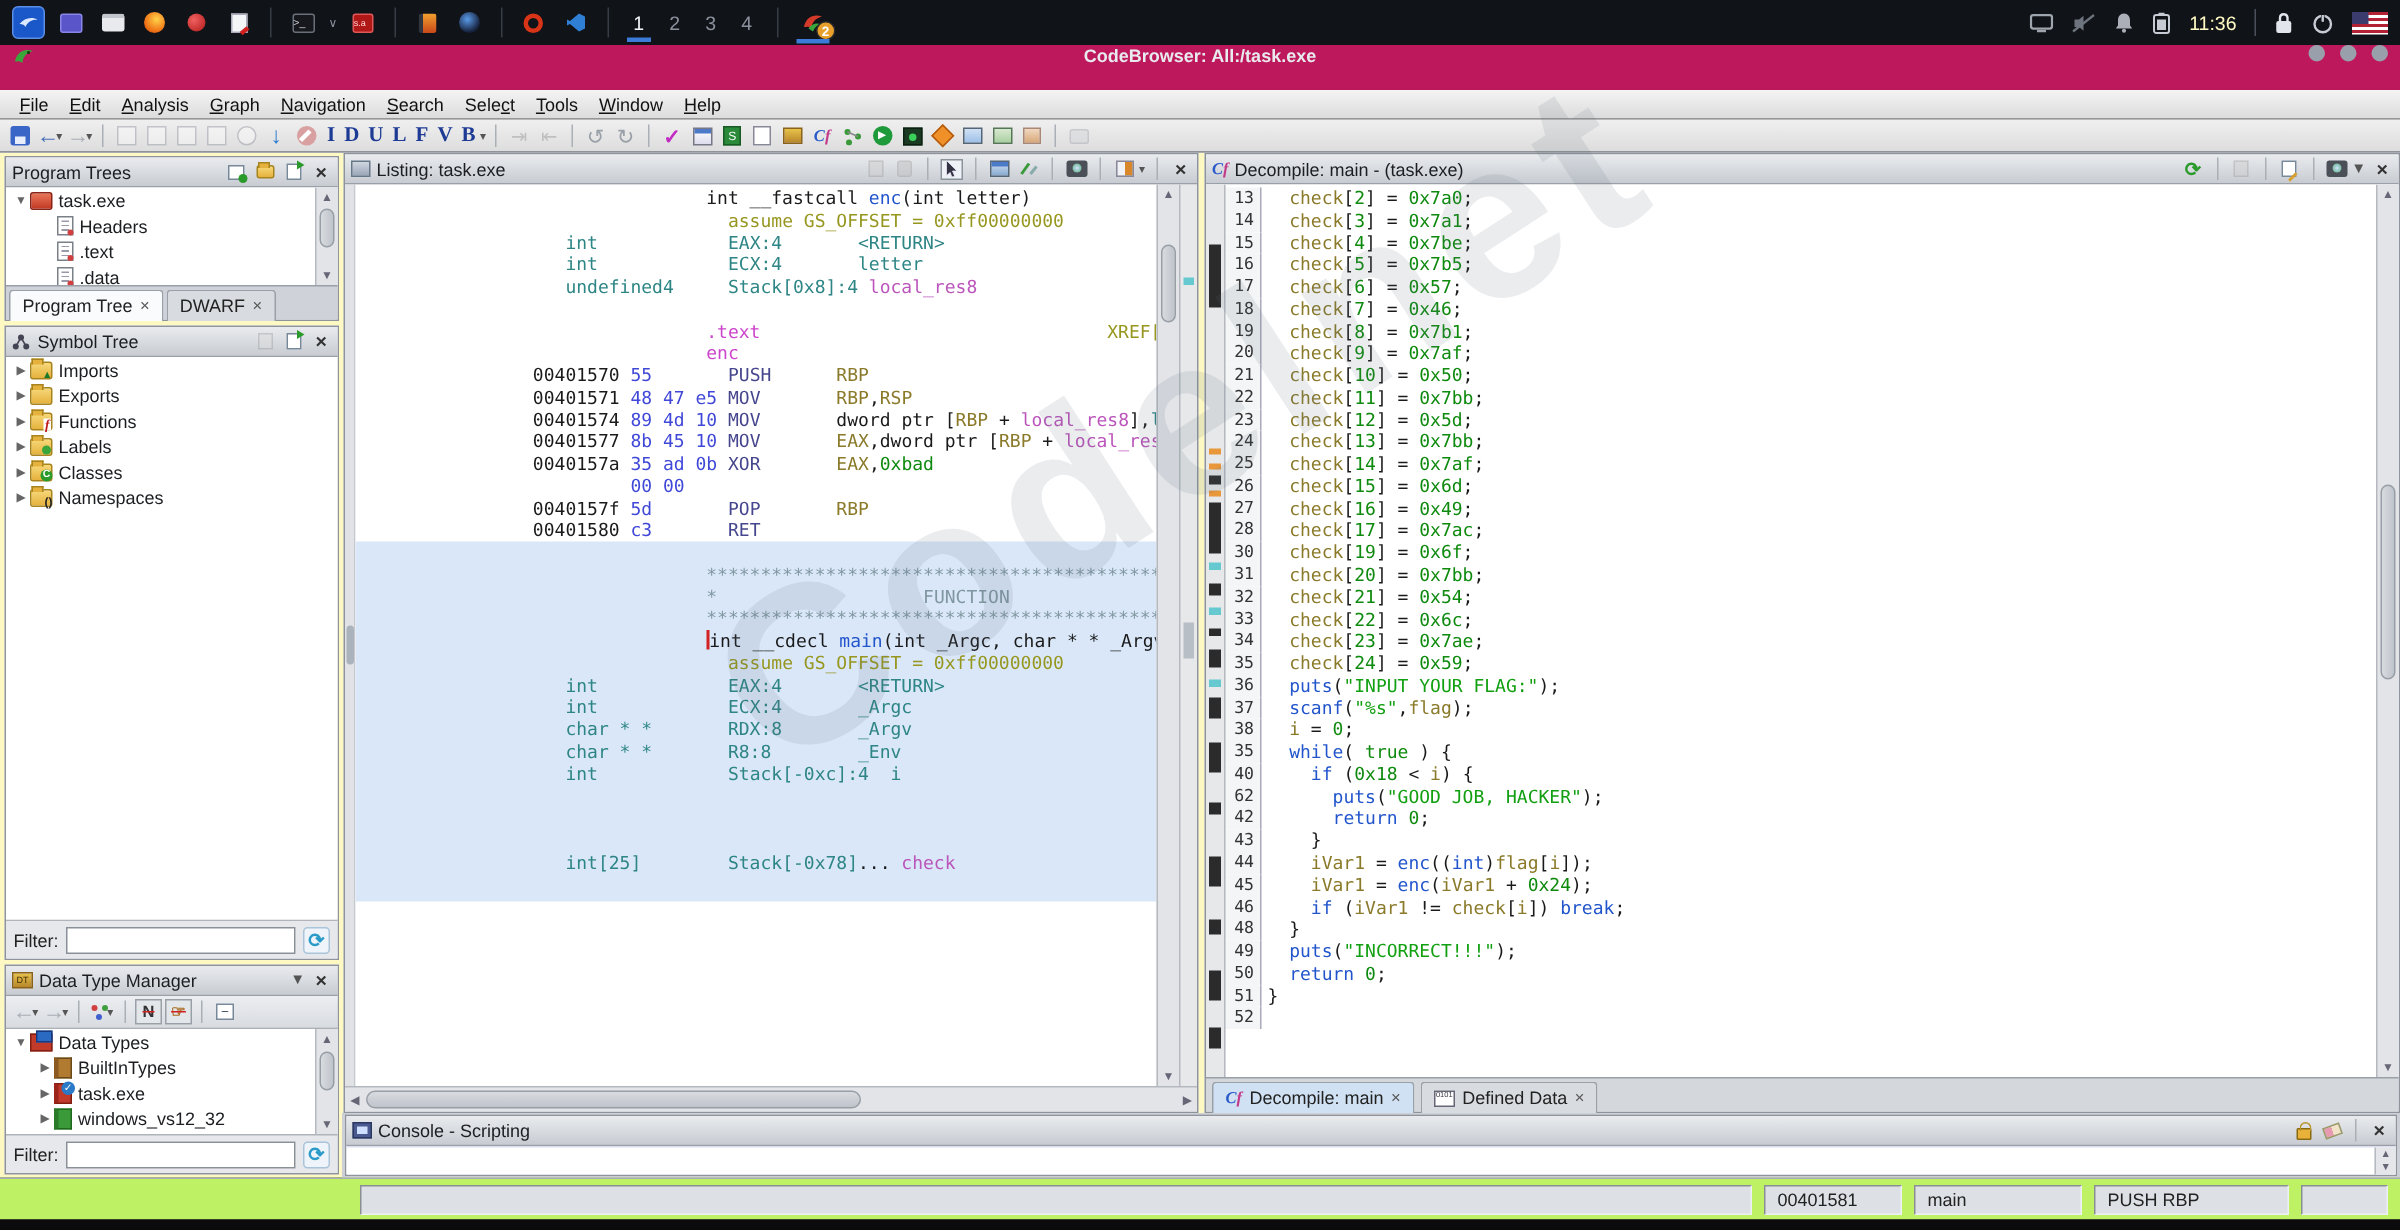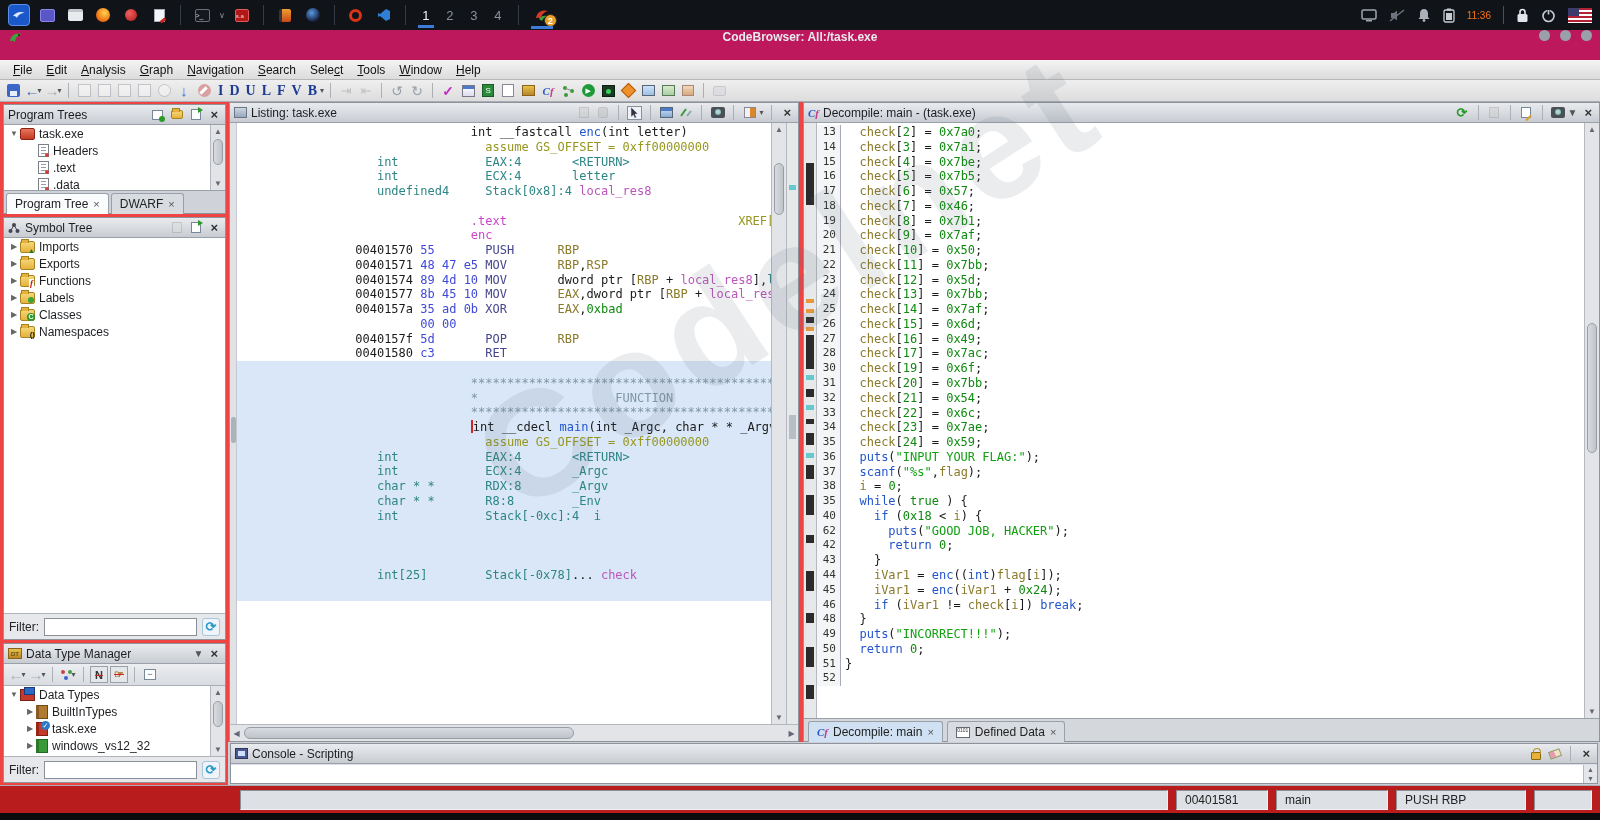--- a/index.html
+++ b/index.html
@@ -10,21 +10,21 @@
   .tk-icn { width:22px; height:22px; display:flex; align-items:center; justify-content:center; border-radius:4px; font-size:13px; position:relative; }
   .tk-sep { width:1px; height:20px; background:#363c45; margin:0 4px; }
   .kali { background:#1a57c8; border:1px solid #5b8fe8; }
   .kali svg { display:block; }
   .ws { width:20px; height:26px; display:flex; align-items:center; justify-content:center; color:#8a919c; font-size:13px; position:relative; }
   .ws.active { color:#f2f4f8; }
   .ws.active::after, .tk-app.active::after { content:""; position:absolute; left:2px; right:2px; bottom:0; height:3px; background:#3d7bd8; }
   .tk-app { position:relative; width:26px; height:28px; display:flex; align-items:center; justify-content:center; }
   .badge { position:absolute; right:-2px; bottom:2px; width:13px; height:13px; border-radius:50%; background:#e8a02a; border:1px solid #2a2a2a; color:#fff; font-size:9px; font-weight:bold; display:flex; align-items:center; justify-content:center; }
   #tk-right { margin-left:auto; display:flex; align-items:center; gap:12px; }
-  .clock { color:#f97316; font-size:10px; }
+  .clock { color:#fef9c3; font-size:13px; }
   .flag { width:24px; height:15px; background:repeating-linear-gradient(#b22234 0 2px,#fff 2px 4px); position:relative; }
   .flag::before { content:""; position:absolute; left:0; top:0; width:11px; height:8px; background:#3c3b6e; }
   .gray-svg { opacity:.85; }
 
   
   #titlebar { height:30px; background:#be185d; display:flex; align-items:flex-start; padding:0 8px; color:#e8eaee; font-size:12px; font-weight:bold; }
   #titlebar .title { position:absolute; left:0; right:0; text-align:center; }
   .win-dots { margin-left:auto; display:flex; gap:10px; z-index:2; }
   .win-dots span { width:11px; height:11px; border-radius:50%; background:#9aa0ab; display:inline-block; }
 
@@ -41,21 +41,21 @@
   .arrow-gray { color:#a9aeb5; font-weight:bold; font-size:15px; }
   .ghost { opacity:.4; }
   .red-no { width:13px; height:13px; border-radius:50%; background:#d8a0a0; position:relative; }
   .red-no::after { content:""; position:absolute; left:1px; top:5px; width:9px; height:3px; background:#fff; transform:rotate(-45deg); }
   .chk { color:#c22cc2; font-weight:bold; font-size:14px; }
   .mini-box { width:13px; height:13px; border:1px solid #889; background:#fff; }
   .cam { width:14px; height:11px; background:#4a4f58; border-radius:2px; position:relative; }
   .cam::after { content:""; position:absolute; left:4px; top:2px; width:6px; height:6px; border-radius:50%; background:radial-gradient(#cfe2ff,#5a7); }
 
   
-  #main { height:683px; background:#ef4444; display:flex; }
+  #main { height:683px; background:#fef9c3; display:flex; }
   #left-col { width:228px; display:flex; flex-direction:column; padding:2px 2px 2px 3px; gap:3px; }
   #right-area { flex:1; display:flex; flex-direction:column; }
   #panels-row { height:640px; display:flex; }
   #center-col { width:570px; display:flex; flex-direction:column; margin-left:1px; }
   #right-col { flex:1; display:flex; flex-direction:column; margin-left:4px; }
 
   .panel { background:#fff; border:1px solid #8f949c; display:flex; flex-direction:column; }
   .phdr { height:20px; background:linear-gradient(#e9ebee,#c8ccd2); border-bottom:1px solid #9aa0a8; display:flex; align-items:center; padding:0 4px; font-size:12px; color:#1c1e22; gap:4px; flex:none; }
   .phdr .sp { flex:1; }
   .phdr-x { font-size:13px; color:#333; font-weight:bold; padding:0 3px; }
@@ -135,21 +135,21 @@
   #dec-lines { flex:1; overflow:hidden; padding-top:2px; }
   .dec-line { display:flex; height:14.78px; }
   .dec-num { width:24px; text-align:right; padding-right:4px; border-right:1px solid #aab; background:#f4f5f6; color:#333; font:11px/14.78px "DejaVu Sans Mono",monospace; flex:none; }
   .dec-code { white-space:pre; font:12px/14.78px "DejaVu Sans Mono",monospace; padding-left:4px; }
 
   
   #console { height:43px; background:#ccd0d6; padding:1px 2px; }
   #console .panel { height:100%; }
   #console-bodyrow { flex:1; background:#fff; border-top:1px solid #dde; position:relative; }
   .spin { position:absolute; right:0; top:0; bottom:0; width:14px; background:#e4e6ea; border-left:1px solid #b5b9bf; font-size:7px; color:#667; display:flex; flex-direction:column; align-items:center; justify-content:space-between; padding:1px 0; }
-  #statusbar { height:28px; background:#b91c1c; border-top:1px solid #a9adb3; display:flex; align-items:center; gap:8px; padding:0 8px 0 240px; }
+  #statusbar { height:28px; background:#bef264; border-top:1px solid #a9adb3; display:flex; align-items:center; gap:8px; padding:0 8px 0 240px; }
   .sfield { height:20px; background:#dde0e4; border:1px solid; border-color:#8a8f96 #eef0f3 #eef0f3 #8a8f96; font-size:12px; color:#222; display:flex; align-items:center; padding:0 8px; }
   #bottom-strip { height:15px; background:#0b0b0d; }
 
   .lock-icn { width:10px; height:8px; background:#e8b23a; border:1px solid #8a6a10; border-radius:1px; position:relative; margin-top:4px; }
   .lock-icn::before { content:""; position:absolute; left:1px; top:-5px; width:6px; height:5px; border:1.5px solid #b8922a; border-bottom:none; border-radius:4px 4px 0 0; }
   .eraser-icn { width:12px; height:8px; background:linear-gradient(90deg,#e89ab0 50%,#f2e2c8 50%); border:1px solid #996; transform:rotate(-20deg); }
 
   #watermark { position:absolute; left:430px; top:180px; width:760px; font:bold 150px "Liberation Sans",sans-serif; color:rgba(95,108,124,0.13); transform:rotate(-33deg); letter-spacing:8px; pointer-events:none; z-index:60; }
   .hdr-title { font-size:12px; color:#1c1e22; }
   .refresh-g { color:#2a9a2a; font-weight:bold; font-size:13px; }

